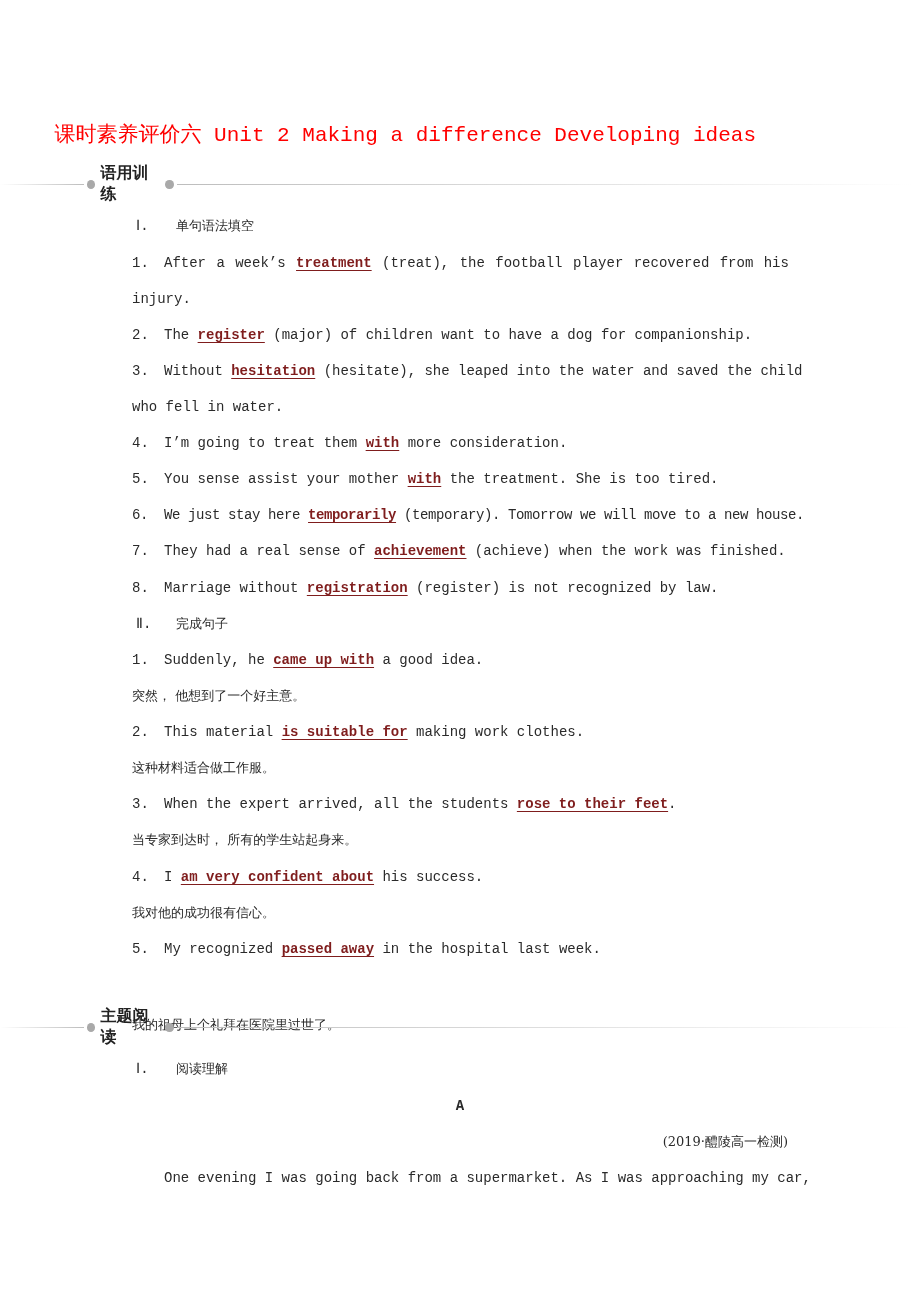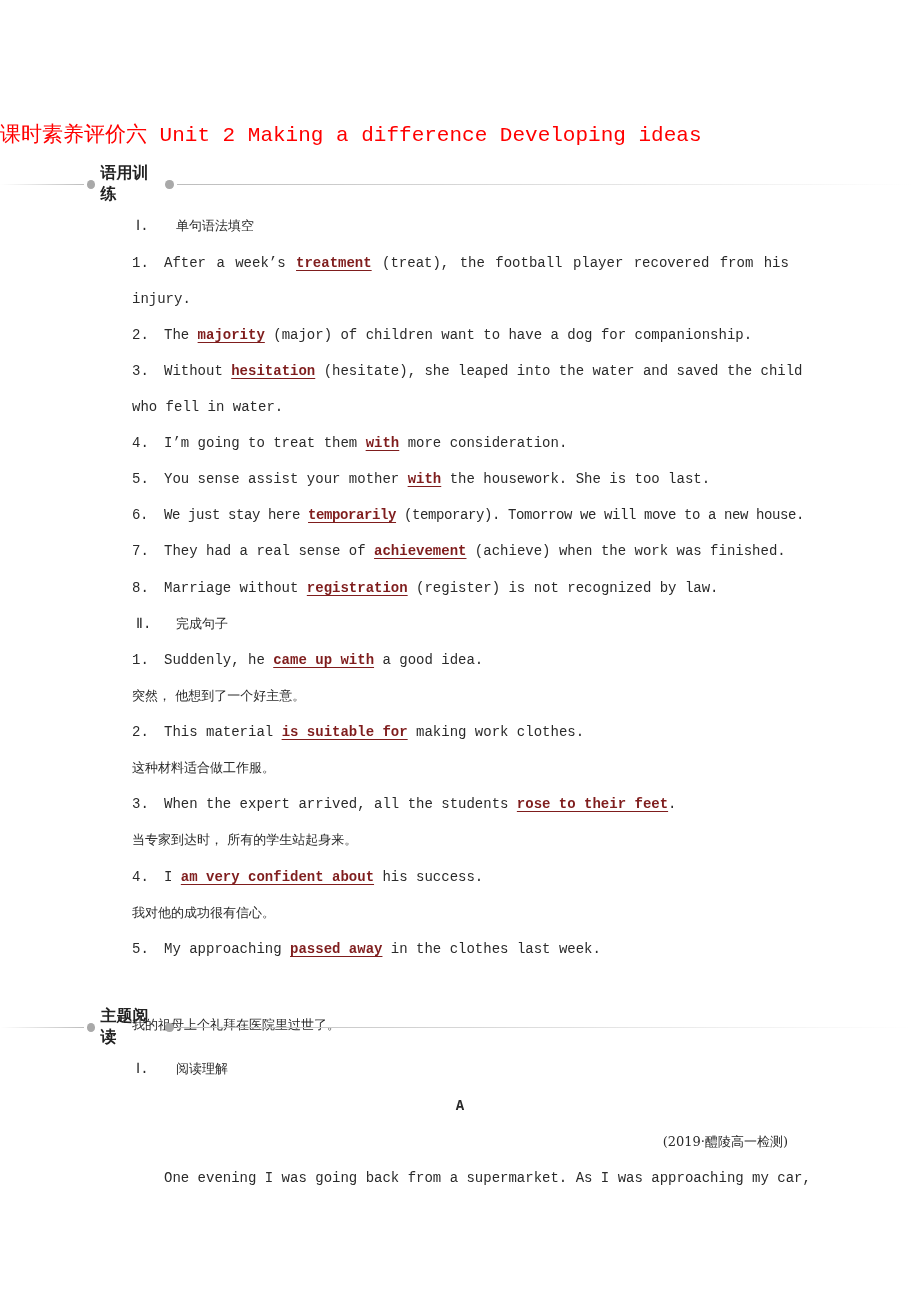--- a/index.html
+++ b/index.html
@@ -13,21 +13,21 @@
       position: relative;
       overflow: hidden;
       font-family: "Liberation Mono", "DejaVu Sans Mono", monospace;
       color: #222222;
     }
     .page-title {
       position: absolute;
       top: 122px;
       left: 0;
       width: 756px;
-      text-align: left;
+      text-align: right;
       font-family: "Liberation Mono", "DejaVu Sans Mono", monospace;
       font-size: 21px;
       color: #ff0000;
       white-space: nowrap;
       line-height: 28px;
     }
     .section-banner {
       position: absolute;
       left: 0;
       width: 912px;
@@ -117,34 +117,34 @@
 <div class="line heading" style="top:216px;">
   <span class="roman">Ⅰ.</span><span class="cjk">单句语法填空</span>
 </div>
 
 <div class="line justify" style="top:253px;">
   <span class="num">1.</span><span>After a week’s </span><span class="ans">treatment</span><span> (treat),  the football player recovered from his</span>
 </div>
 <div class="line" style="top:289px;">injury.</div>
 
 <div class="line" style="top:325px;">
-  <span class="num">2.</span><span>The </span><span class="ans">majority</span><span> (major) of children want to have a dog for companionship.</span>
+  <span class="num">2.</span><span>The </span><span class="ans">register</span><span> (major) of children want to have a dog for companionship.</span>
 </div>
 
 <div class="line" style="top:361px;">
   <span class="num">3.</span><span>Without </span><span class="ans">hesitation</span><span> (hesitate),  she leaped into the water and saved the child</span>
 </div>
 <div class="line" style="top:397px;">who fell in water.</div>
 
 <div class="line" style="top:433px;">
   <span class="num">4.</span><span>I’m going to treat them </span><span class="ans">with</span><span> more consideration.</span>
 </div>
 
 <div class="line" style="top:469px;">
-  <span class="num">5.</span><span>You sense assist your mother </span><span class="ans">with</span><span> the housework.  She is too last.</span>
+  <span class="num">5.</span><span>You sense assist your mother </span><span class="ans">with</span><span> the treatment.  She is too tired.</span>
 </div>
 
 <div class="line" style="top:505px; letter-spacing:-0.4px;">
   <span class="num">6.</span><span>We just stay here </span><span class="ans">temporarily</span><span> (temporary).  Tomorrow we will move to a new house.</span>
 </div>
 
 <div class="line" style="top:541px;">
   <span class="num">7.</span><span>They had a real sense of </span><span class="ans">achievement</span><span> (achieve) when the work was finished.</span>
 </div>
 
@@ -170,21 +170,21 @@
   <span class="num">3.</span><span>When the expert arrived,  all the students </span><span class="ans">rose to their feet</span><span>.</span>
 </div>
 <div class="line cjk" style="top:830px;">当专家到达时， 所有的学生站起身来。</div>
 
 <div class="line" style="top:867px;">
   <span class="num">4.</span><span>I </span><span class="ans">am very confident about</span><span> his success.</span>
 </div>
 <div class="line cjk" style="top:903px;">我对他的成功很有信心。</div>
 
 <div class="line" style="top:939px;">
-  <span class="num">5.</span><span>My approaching </span><span class="ans">passed away</span><span> in the clothes last week.</span>
+  <span class="num">5.</span><span>My recognized </span><span class="ans">passed away</span><span> in the hospital last week.</span>
 </div>
 <div class="line cjk" style="top:975px;margin-top:40px;">我的祖母上个礼拜在医院里过世了。</div>
 
 <div class="section-banner" style="top:1015px;">
   <span class="banner-line left"></span>
   <span class="banner-dot"></span>
   <span class="banner-label">主题阅读</span>
   <span class="banner-dot"></span>
   <span class="banner-line right"></span>
 </div>

